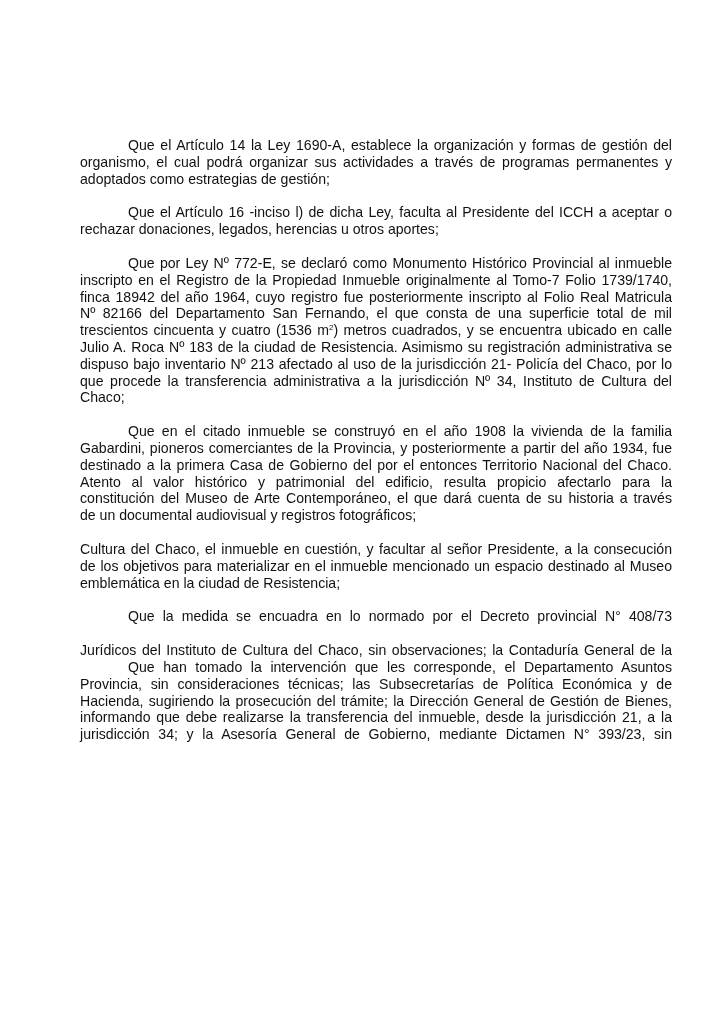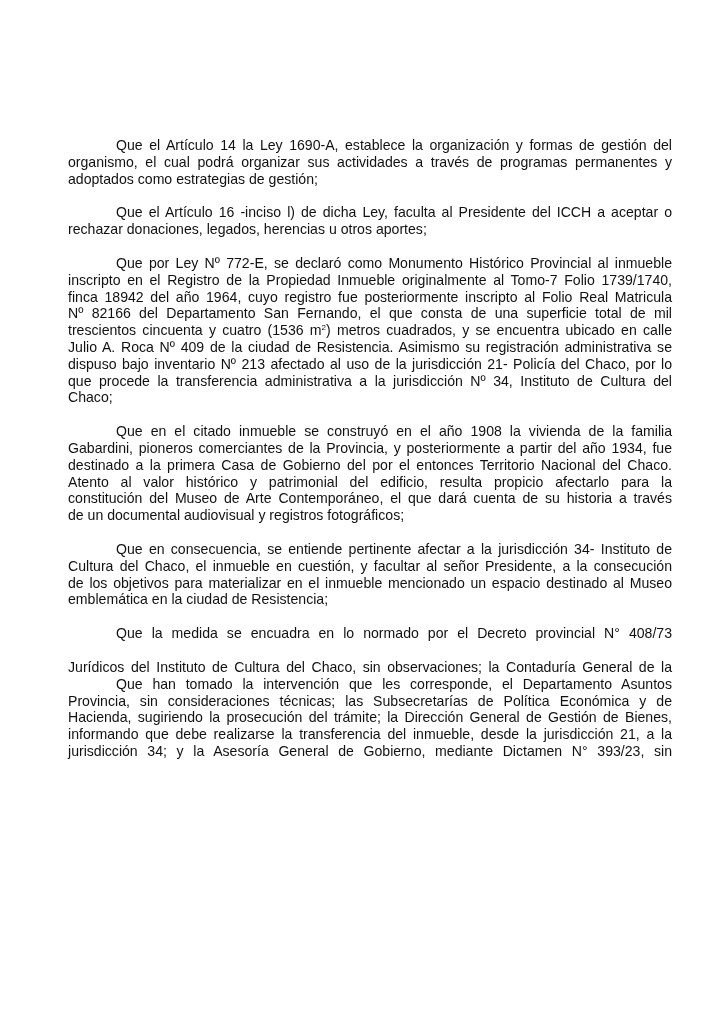--- a/index.html
+++ b/index.html
@@ -1,19 +1,19 @@
 <!DOCTYPE html>
 <html><head>
 <meta charset="utf-8">
 <style>
   html, body { margin: 0; padding: 0; background: #ffffff; }
   body { width: 724px; height: 1024px; position: relative; overflow: hidden; }
   .page { position: absolute; left: 68px; top: 137px; width: 604px;
           font-family: "Liberation Sans", sans-serif; font-size: 14.1px; color: #111111; }
-  .para { margin: 0 0 17px 0; }
+  .para { margin: 0 0 17px 12px; }
   .line { display: block; height: 16.8px; line-height: 16.8px; white-space: nowrap;
           text-align: justify; text-align-last: justify; }
   .line.last { text-align-last: left; }
   .line.first { padding-left: 48px; }
   sup { font-size: 8px; line-height: 0; vertical-align: 5px; }
 </style>
 </head>
 <body>
 
 <div class="page">
@@ -28,37 +28,36 @@
     <span class="line first">Que el Artículo 16 -inciso l) de dicha Ley, faculta al Presidente del ICCH a aceptar o</span>
     <span class="line last">rechazar donaciones, legados, herencias u otros aportes;</span>
   </div>
 
   <div class="para">
     <span class="line first">Que por Ley Nº 772-E, se declaró como Monumento Histórico Provincial al inmueble</span>
     <span class="line">inscripto en el Registro de la Propiedad Inmueble originalmente al Tomo-7 Folio 1739/1740,</span>
     <span class="line">finca 18942 del año 1964, cuyo registro fue posteriormente inscripto al Folio Real Matricula</span>
     <span class="line">Nº 82166 del Departamento San Fernando, el que consta de una superficie total de mil</span>
     <span class="line"><span>trescientos cincuenta y cuatro (1536 m</span><sup>2</sup><span>)  metros cuadrados, y se encuentra ubicado en calle</span></span>
-    <span class="line">Julio A. Roca Nº 409 de la ciudad de Resistencia. Asimismo su registración administrativa se</span>
+    <span class="line">Julio A. Roca Nº 183 de la ciudad de Resistencia. Asimismo su registración administrativa se</span>
     <span class="line">dispuso bajo inventario Nº 213 afectado al uso de la jurisdicción 21- Policía del Chaco, por lo</span>
     <span class="line">que procede la transferencia administrativa a la jurisdicción Nº 34, Instituto de Cultura del</span>
     <span class="line last">Chaco;</span>
   </div>
 
   <div class="para">
     <span class="line first">Que en el citado inmueble se construyó en el año 1908 la vivienda de la familia</span>
     <span class="line">Gabardini, pioneros comerciantes de la Provincia, y posteriormente a partir del año 1934, fue</span>
     <span class="line">destinado a la primera Casa de Gobierno del por el entonces Territorio Nacional del Chaco.</span>
     <span class="line">Atento al valor histórico y patrimonial del edificio, resulta propicio afectarlo para la</span>
     <span class="line">constitución del Museo de Arte Contemporáneo, el que dará cuenta de su historia a través</span>
     <span class="line last">de un documental audiovisual y registros fotográficos;</span>
   </div>
 
   <div class="para">
-    <span class="line first">Que en consecuencia, se entiende pertinente afectar a la jurisdicción 34- Instituto de</span>
     <span class="line">Cultura del Chaco, el inmueble en cuestión, y facultar al señor Presidente, a la consecución</span>
     <span class="line">de los objetivos para materializar en el inmueble mencionado un espacio destinado al Museo</span>
     <span class="line last">emblemática en la ciudad de Resistencia;</span>
   </div>
 
   <div class="para">
     <span class="line first">Que la medida se encuadra en lo normado por el Decreto provincial N° 408/73</span>
   </div>
 
   <div class="para">

